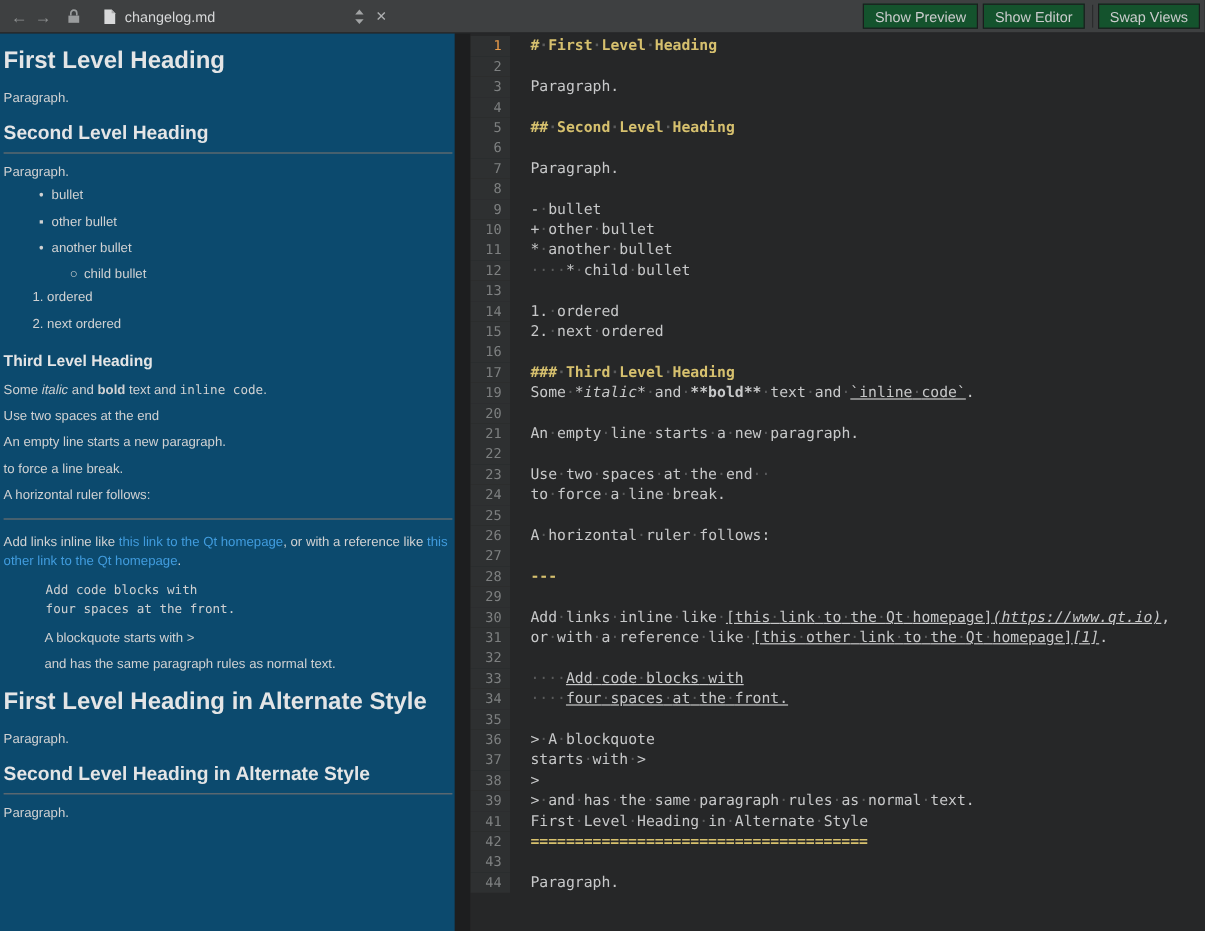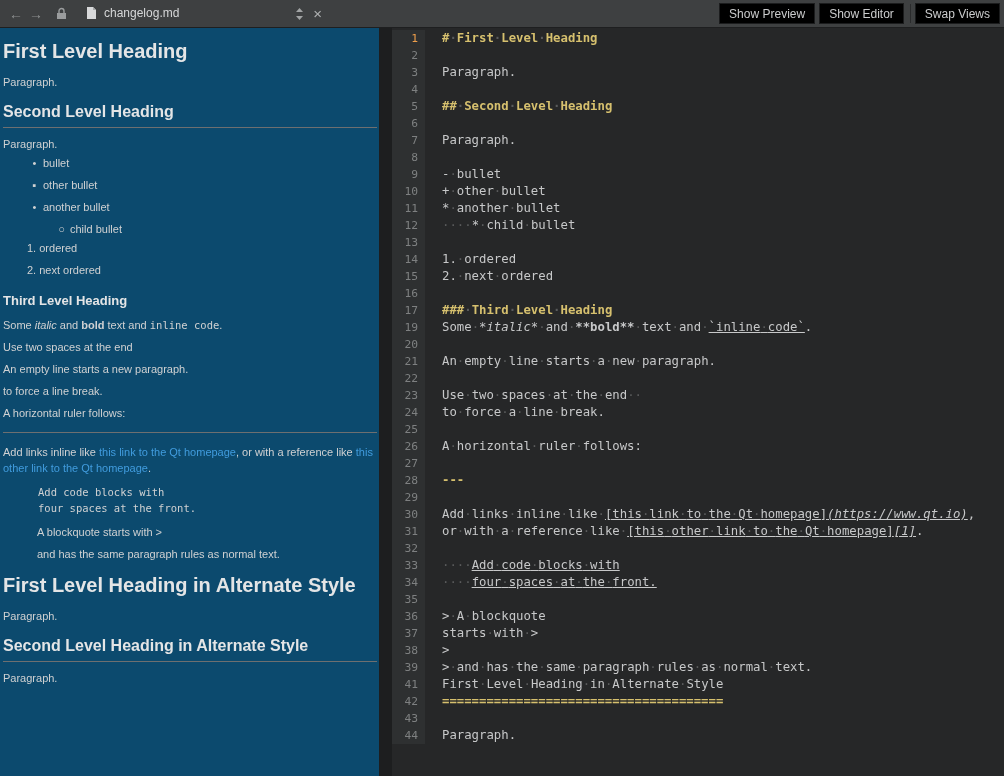--- a/index.html
+++ b/index.html
@@ -4,26 +4,26 @@
 <style>
   html,body{margin:0;padding:0}
   body{width:1004px;height:776px;overflow:hidden;background:#252627;
        font-family:"Liberation Sans",sans-serif}
 
   
   .topbar{height:27px;background:#3E4041;border-bottom:1px solid #1E1F20;
           display:flex;align-items:center}
   .nav{color:#8E9091;font-size:14px;width:20px;text-align:center;cursor:default;user-select:none}
   .lockwrap{width:22px;display:flex;justify-content:center;margin-left:4px}
-  .doc-tab{display:flex;margin-left:14px;width:236px}
+  .doc-tab{display:flex;align-items:center;margin-left:14px;width:236px}
   .filename{color:#D6D7D8;font-size:12px;margin-left:7px;white-space:nowrap}
   .tab-tools{margin-left:auto;display:flex;align-items:center}
   .tab-close{color:#AEB0B1;font-size:15px;margin-left:9px;line-height:1}
   .spacer{flex:1}
-  .tb-btn{background:#000000;border:1px solid #1B1C1D;color:#CBCCCD;font-size:12px;
+  .tb-btn{background:#14532d;border:1px solid #1B1C1D;color:#CBCCCD;font-size:12px;
           height:21px;display:flex;align-items:center;padding:0 9px;margin-right:4px;
           white-space:nowrap;cursor:default}
   .tb-divider{width:1px;height:19px;background:#2A2B2C;margin:0 4px 0 2px}
 
   
   .main{display:flex;height:748px}
 
   
   .preview{width:374px;background:#0c4a6e;color:#D0D1D2;overflow:hidden;
            padding:4px 2px 0 3px;font-size:11px;line-height:16px}

